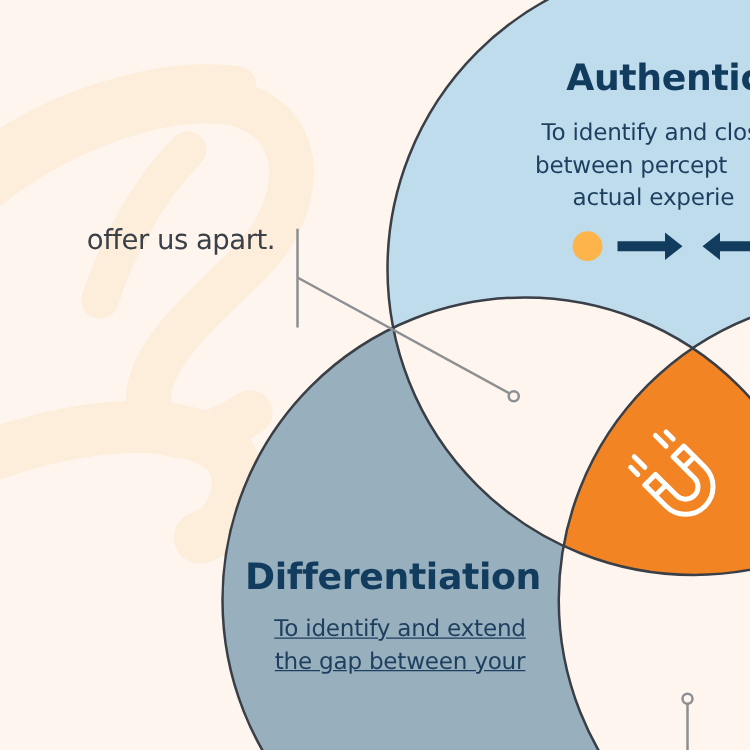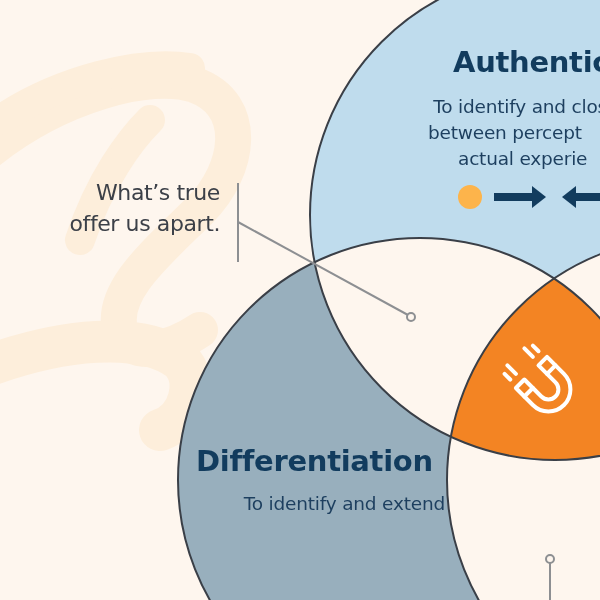--- a/index.html
+++ b/index.html
@@ -82,27 +82,27 @@
     <line x1="-22" y1="-10" x2="-10" y2="-10"></line>
     <line x1="10" y1="-10" x2="22" y2="-10"></line>
     <line x1="-20" y1="-32" x2="-20" y2="-40"></line>
     <line x1="-12" y1="-32" x2="-12" y2="-44"></line>
     <line x1="12" y1="-32" x2="12" y2="-44"></line>
     <line x1="20" y1="-32" x2="20" y2="-40"></line>
   </g>
 </svg>
 
 <div class="txt callout" style="right:380px; top:177px;">
-  <div>What’s true</div>
   <div>offer us apart.</div>
 </div>
 
 <div class="txt title" style="left:453px; top:45px;">Authentic</div>
 <div class="txt body-text" style="left:407px; top:94px; text-align:right; width:200px; overflow:visible;">
   <div style="position:relative; left:0;">To identify and clos</div>
   <div style="position:relative; left:21px; text-align:left;">between percept</div>
   <div style="position:relative; left:51px; text-align:left;">actual experie</div>
 </div>
 
 <div class="txt title" style="left:196px; top:444px;">Differentiation</div>
-<div class="txt body-text" style="left:195px; top:491px; width:250px; text-align:right;">
+<div class="txt body-text" style="left:195px; top:491px; width:250px; text-align:center;text-decoration:underline;">
   <div>To identify and extend</div>
+  <div>the gap between your</div>
 </div>
 
 </body></html>

